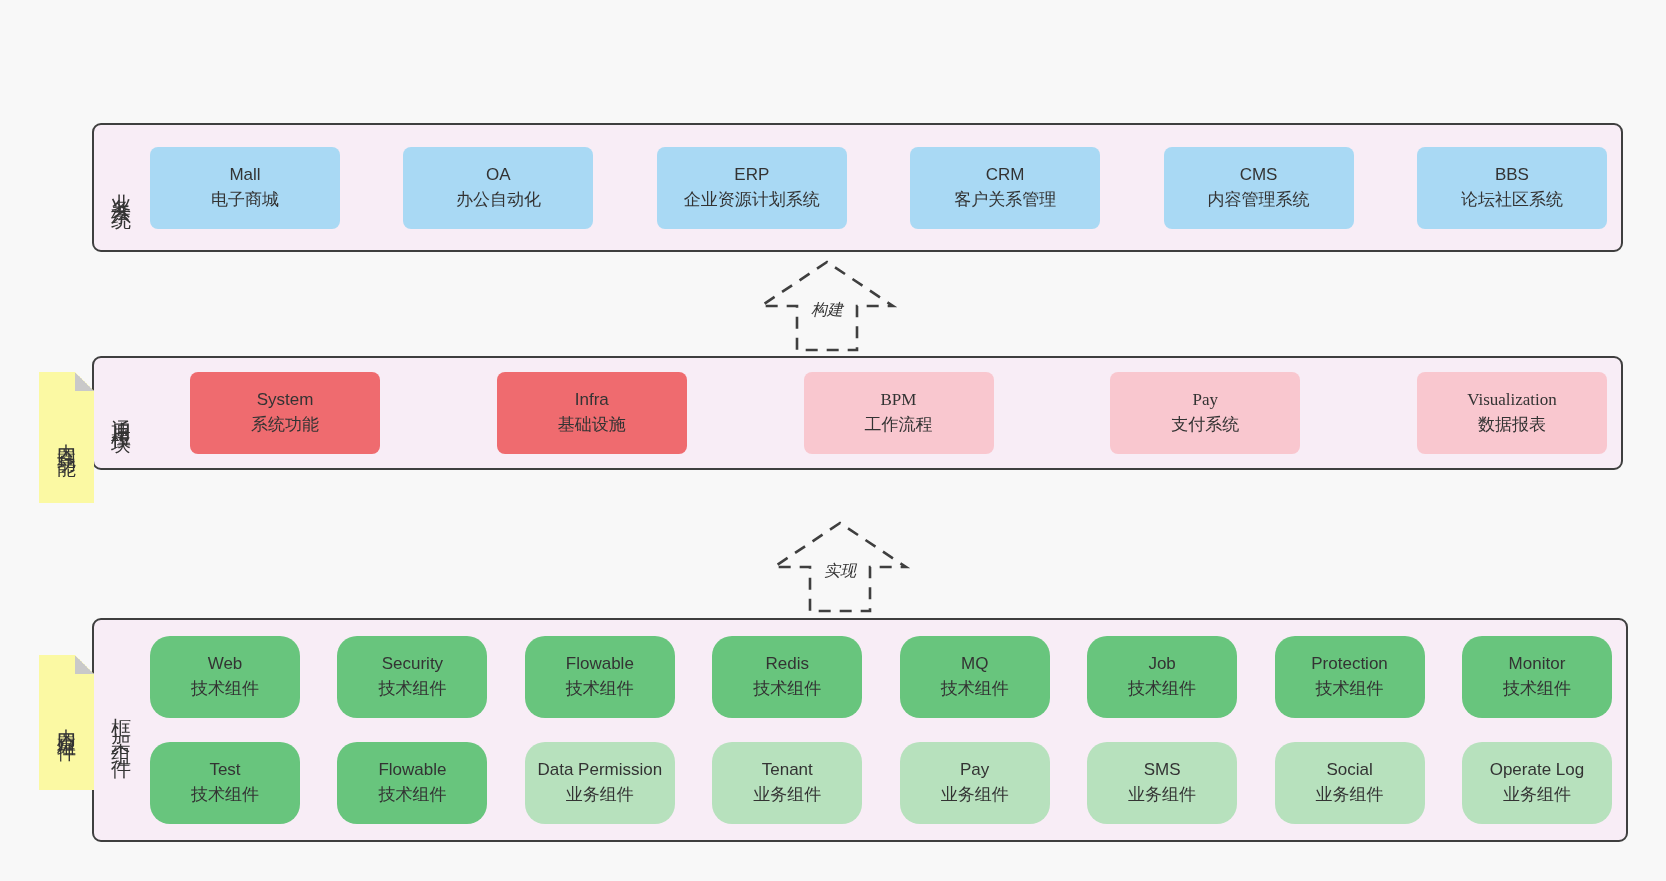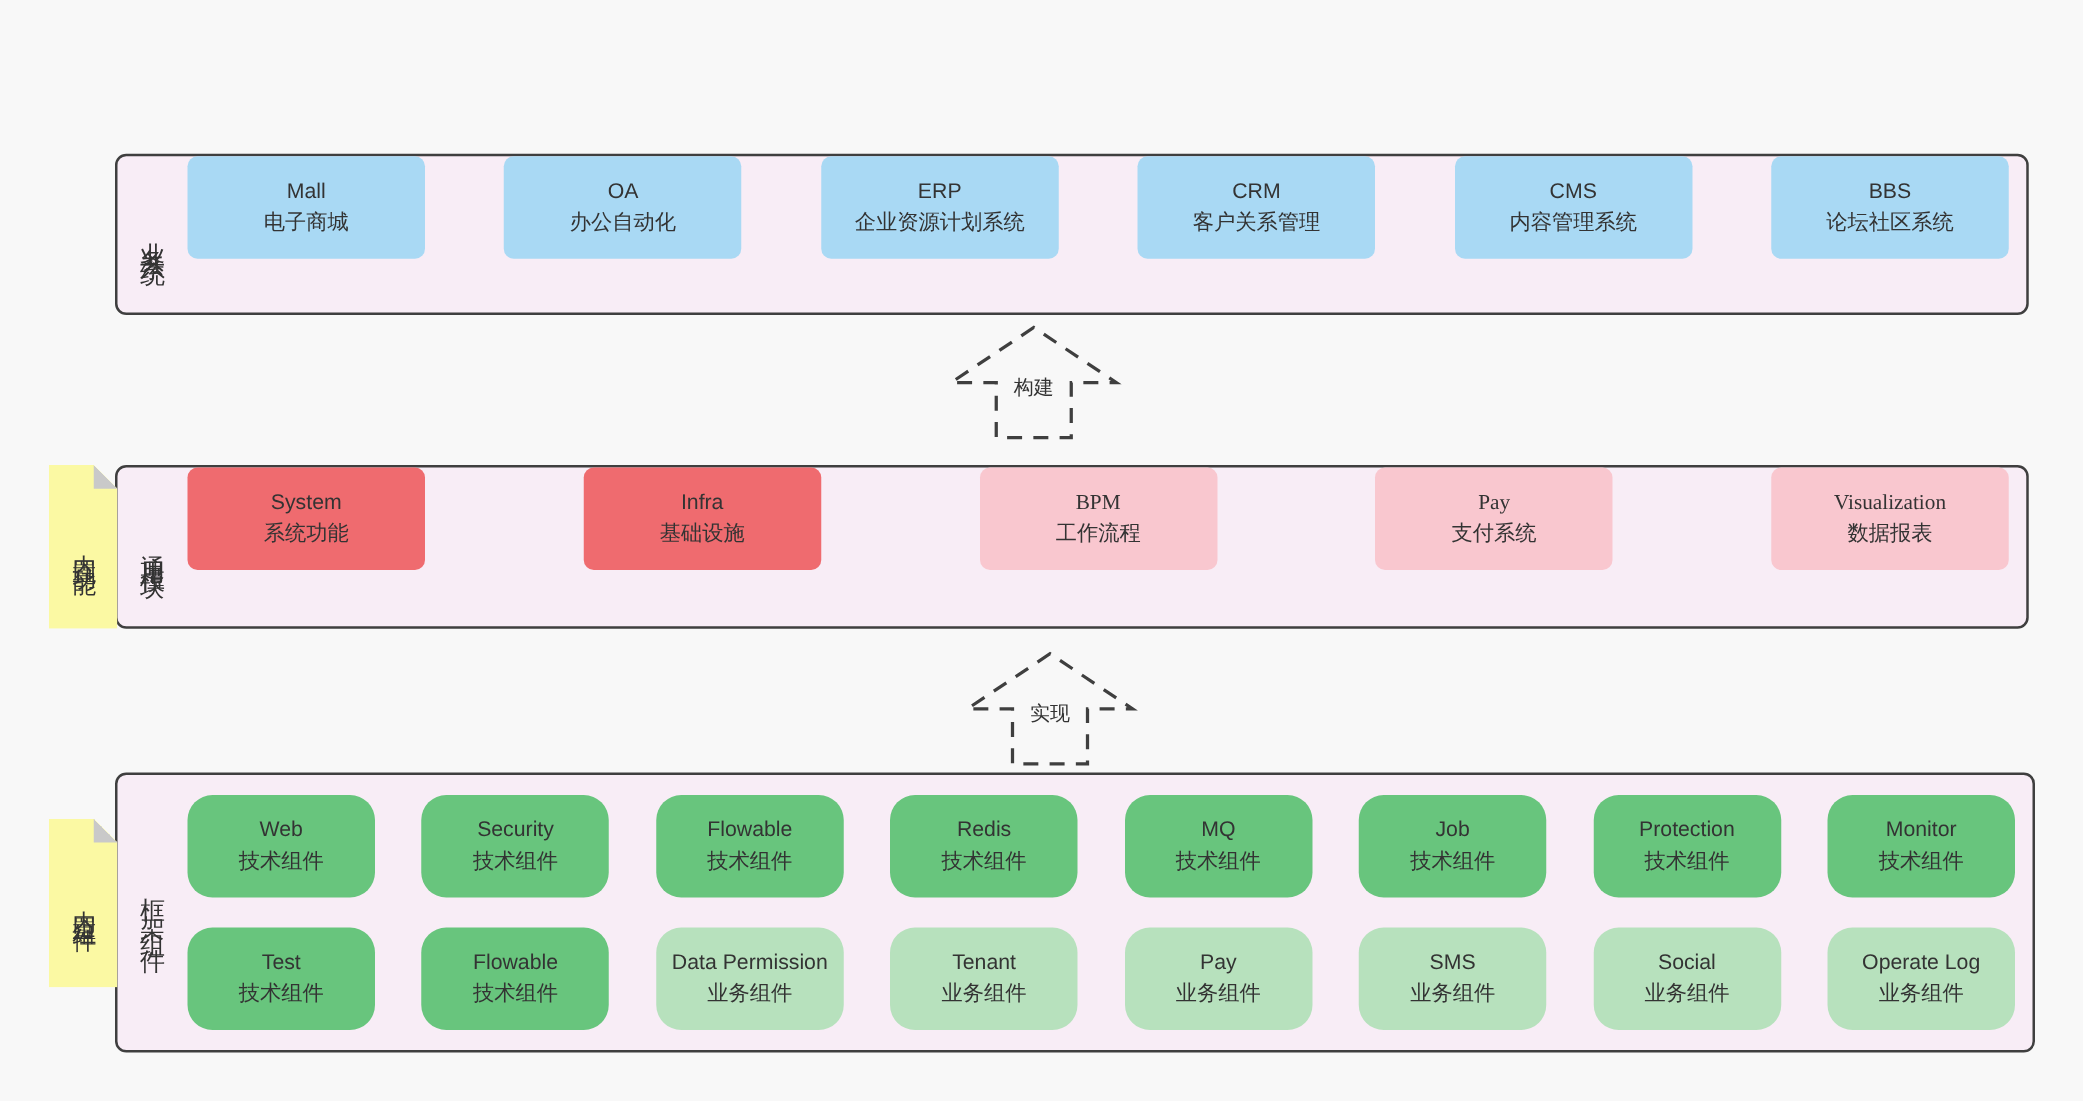--- a/index.html
+++ b/index.html
@@ -16,21 +16,21 @@
 
   
   .band {
     position: absolute;
     background: var(--container-bg, #f8edf6);
     border: 2px solid var(--container-border, #3f3f3f);
     border-radius: 9px;
     display: flex;
   }
   .band--business   { left: 92px; top: 123px; width: 1531px; height: 129px; }
-  .band--modules    { left: 92px; top: 372px; width: 1531px; height: 131px; }
+  .band--modules    { left: 92px; top: 356px; width: 1531px; height: 114px; gap: 40px; }
   .band--components { left: 92px; top: 618px; width: 1536px; height: 224px; }
 
   .band-label {
     width: 56px;
     flex: 0 0 56px;
     display: flex;
     align-items: center;
     justify-content: center;
   }
   .v-text {
@@ -38,21 +38,21 @@
     text-orientation: upright;
     font-size: 20px;
     letter-spacing: 5px;
     color: var(--text, #333);
   }
   .band--components .band-label .v-text { letter-spacing: 14px; }
 
   .band-content {
     flex: 1;
     display: flex;
-    align-items: flex-start;
+    align-items: center;
     justify-content: space-between;
     padding-right: 14px;
   }
   .band-content--grid {
     display: grid;
     grid-template-columns: repeat(8, 150px);
     justify-content: space-between;
     align-content: center;
     row-gap: 24px;
   }
@@ -75,21 +75,21 @@
 
   .box--blue        { background: var(--blue-box, #a9d9f4); }
   .box--red         { background: var(--red-box, #ef6b6f); }
   .box--pink        { background: var(--pink-box, #f9c7cf); font-family: Liberation Serif, serif; }
   .box--green-dark  { background: var(--green-dark-box, #68c57d); }
   .box--green-light { background: var(--green-light-box, #b7e1bd); }
 
   .box-title, .box-sub { display: block; color: var(--text, #333); }
 
   
-  .arrow { position: absolute; width: 144px; height: 94px; }
+  .arrow { position: absolute; width: 144px; height: 94px; font-style: italic; }
   .arrow--build     { left: 755px; top: 259px; }
   .arrow--implement { left: 768px; top: 520px; }
   .arrow svg { position: absolute; inset: 0; }
   .arrow-label {
     position: absolute;
     top: 38px;
     left: 50%;
     transform: translateX(-50%);
     background: var(--page-bg, #f8f8f8);
     padding: 3px 3px;

